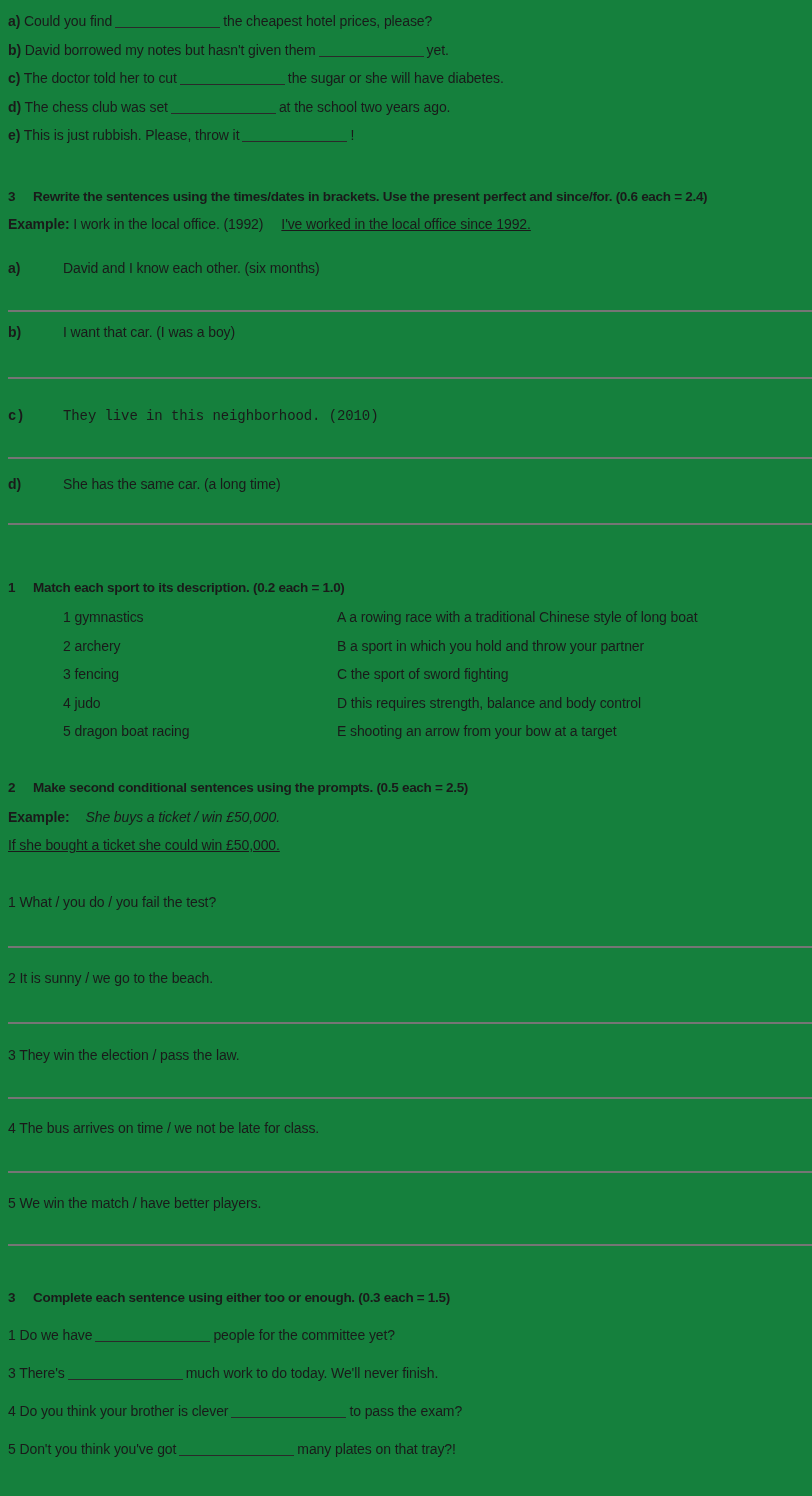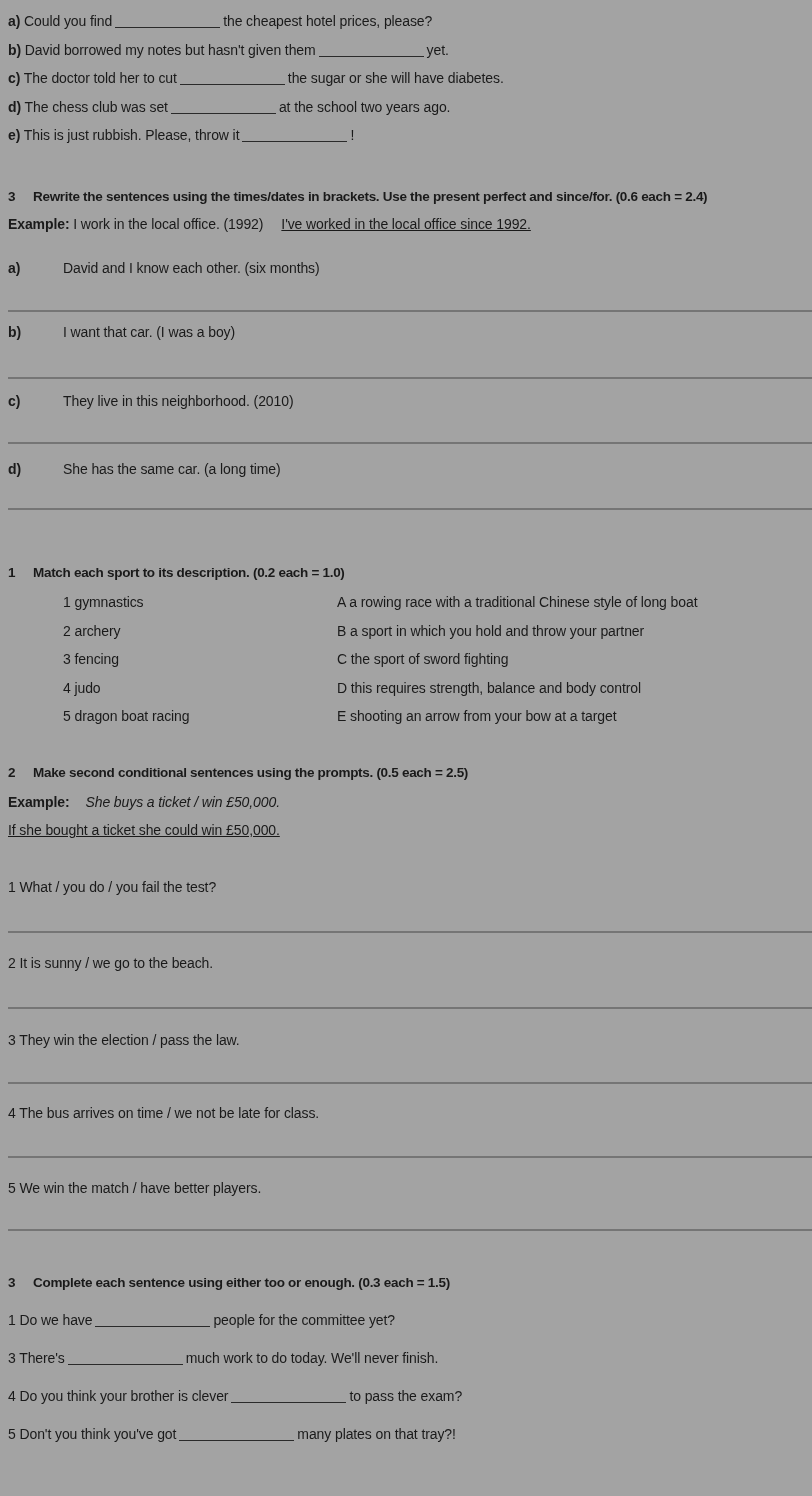--- a/index.html
+++ b/index.html
@@ -1,19 +1,19 @@
 <!DOCTYPE html>
 <html><head>
 <meta charset="utf-8">
 <style>
   html,body{margin:0;padding:0;background:#ffffff;}
   .page{
     position:relative;
     width:812px;height:1496px;
-    background:#a3a3a3;
+    background:#15803d;
     font-family:"Liberation Sans","DejaVu Sans",sans-serif;
     font-size:14px;
     line-height:17px;
     color:#1a1a1a;
     letter-spacing:-0.1px;
     padding:13px 0 0 8px;
     box-sizing:border-box;
     overflow:hidden;
   }
   .row{height:17px;white-space:nowrap;}
@@ -53,21 +53,21 @@
   .cond-example-prompt{font-style:italic;margin-left:16px;}
   .te-row{height:17px;margin-bottom:21px;white-space:nowrap;}
 
   
   #rw-heading{margin-top:44px;}
   #rw-example{margin-top:11px;}
   #rw-a{margin-top:27px;}
   #rw-line-a{margin-top:33px;}
   #rw-b{margin-top:12px;}
   #rw-line-b{margin-top:36px;}
-  #rw-c{margin-top:14px;}
+  #rw-c{margin-top:29px;font-family:Liberation Mono, monospace;}
   #rw-line-c{margin-top:32px;}
   #rw-d{margin-top:17px;}
   #rw-line-d{margin-top:30px;}
   #match-heading{margin-top:54px;}
   #match-list{margin-top:13px;}
   #cond-heading{margin-top:39px;}
   #cond-example{margin-top:13px;}
   #cond-example-answer{margin-top:11px;}
   #cond-1{margin-top:40px;}
   #cond-line-1{margin-top:35px;}

